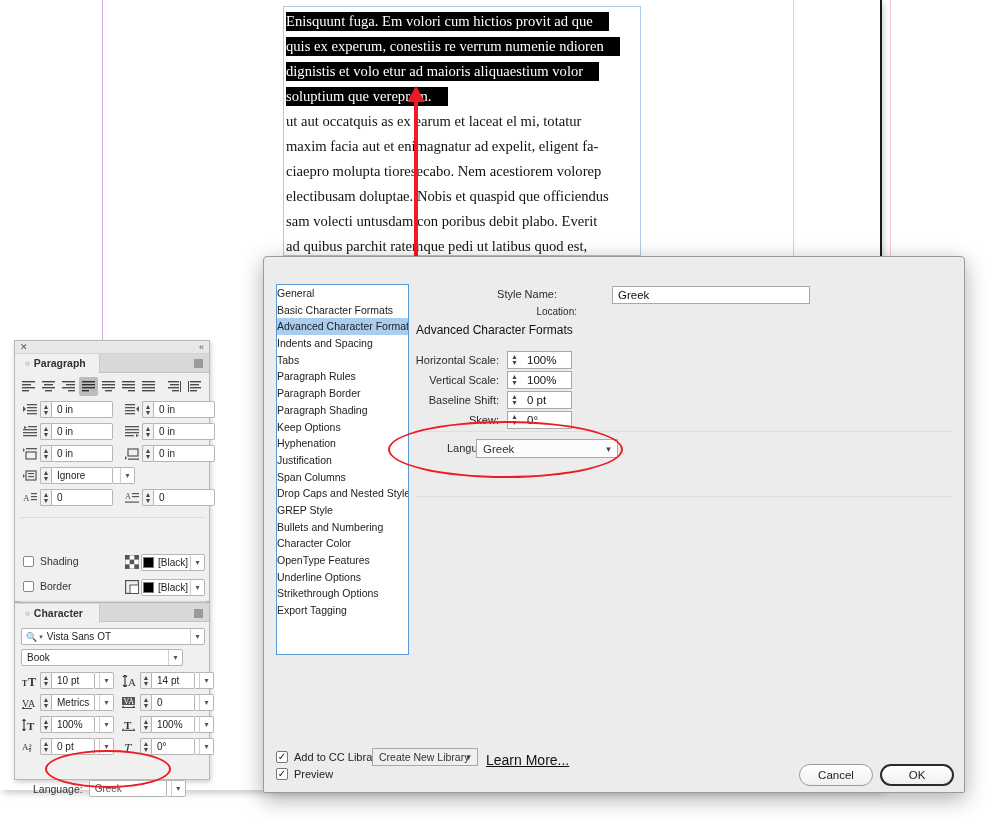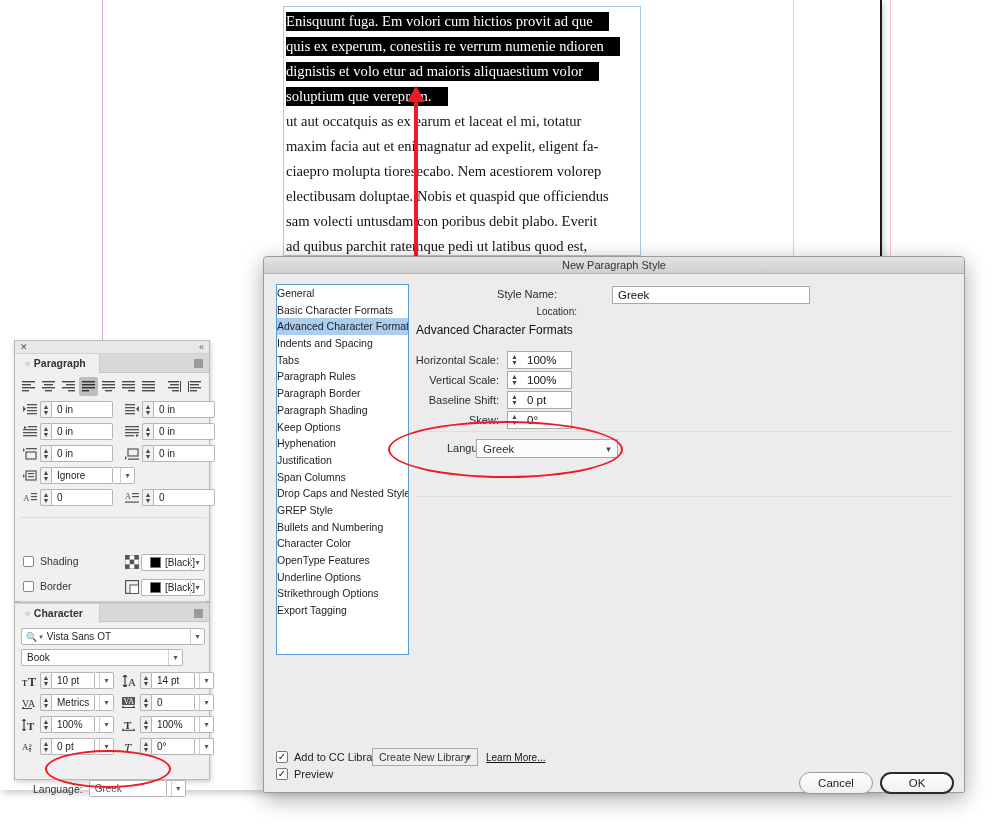--- a/index.html
+++ b/index.html
@@ -129,21 +129,21 @@
   .cbox{
     width:11px;height:11px;border:1px solid #888;background:#fff;border-radius:2px;
     margin-right:6px;display:flex;align-items:center;justify-content:center;
     font-size:9px;color:#222;line-height:9px;
   }
   .cbox.on:after{ content:"\2713"; font-size:9px; color:#222; }
   .cblabel{ font-size:10.5px; color:#333; }
 
   .swatchbox{
     height:17px;border:1px solid #b5b5b5;background:#fff;display:flex;align-items:center;
-    font-size:10px;color:#222;position:relative;padding-left:8px;border-radius:2px;
+    font-size:10px;color:#222;position:relative;padding-left:1px;border-radius:2px;
   }
   .swatchbox .sw{ width:11px;height:11px;background:#000;border:1px solid #777;margin-right:4px;}
   .swatchbox .car{
     position:absolute;right:0;top:0;width:14px;height:15px;
     display:flex;align-items:center;justify-content:center;font-size:8px;color:#555;
     border-left:1px solid #cfcfcf;
   }
 
   
   .fontbox{
@@ -212,26 +212,26 @@
   .sectitle{ position:absolute; font-size:12px; color:#111; }
 
   .dcb{ position:absolute; display:flex; align-items:center; }
   .dcb .box{
     width:12px;height:12px;border:1px solid #777;background:#fff;border-radius:2px;
     margin-right:6px;display:flex;align-items:center;justify-content:center;
   }
   .dcb .box.on:after{ content:"\2713"; font-size:10px;color:#111;line-height:10px;}
   .dcb .t{ font-size:11px;color:#222; }
 
-  .link{ position:absolute; font-size:10px; color:#111; text-decoration:underline; }
+  .link{ position:absolute; font-size:14px; color:#111; text-decoration:underline; }
 
   .btn{
     position:absolute;height:22px;border-radius:11px;border:1px solid #9b9b9b;
     background:linear-gradient(#ffffff,#f0f0f0);
-    font-size:11.5px;color:#222;display:flex;align-items:center;justify-content:center;margin-top:8px;
+    font-size:11.5px;color:#222;display:flex;align-items:center;justify-content:center;
   }
   .btn.primary{ border:2px solid #2b2b2b; }
 
   .hr-light{ position:absolute; height:1px; background:#dedede; }
 </style>
 </head>
 <body>
 
 <div id="root">
 
@@ -723,21 +723,20 @@
         <span class="selbox" style="width:19px;border-left:none;">
             <span class="car">▾</span>
           </span>
       </div>
     </div>
   </div>
 
   <div class="ellipse" style="left:45px;top:750px;width:126px;height:38px;"></div>
 
   <div class="dialog">
-    <div class="dlg-title">New Paragraph Style</div>
 
     <div class="dlg-list">
       <div class="li">General</div>
       <div class="li">Basic Character Formats</div>
       <div class="li sel">Advanced Character Formats</div>
       <div class="li">Indents and Spacing</div>
       <div class="li">Tabs</div>
       <div class="li">Paragraph Rules</div>
       <div class="li">Paragraph Border</div>
       <div class="li">Paragraph Shading</div>

